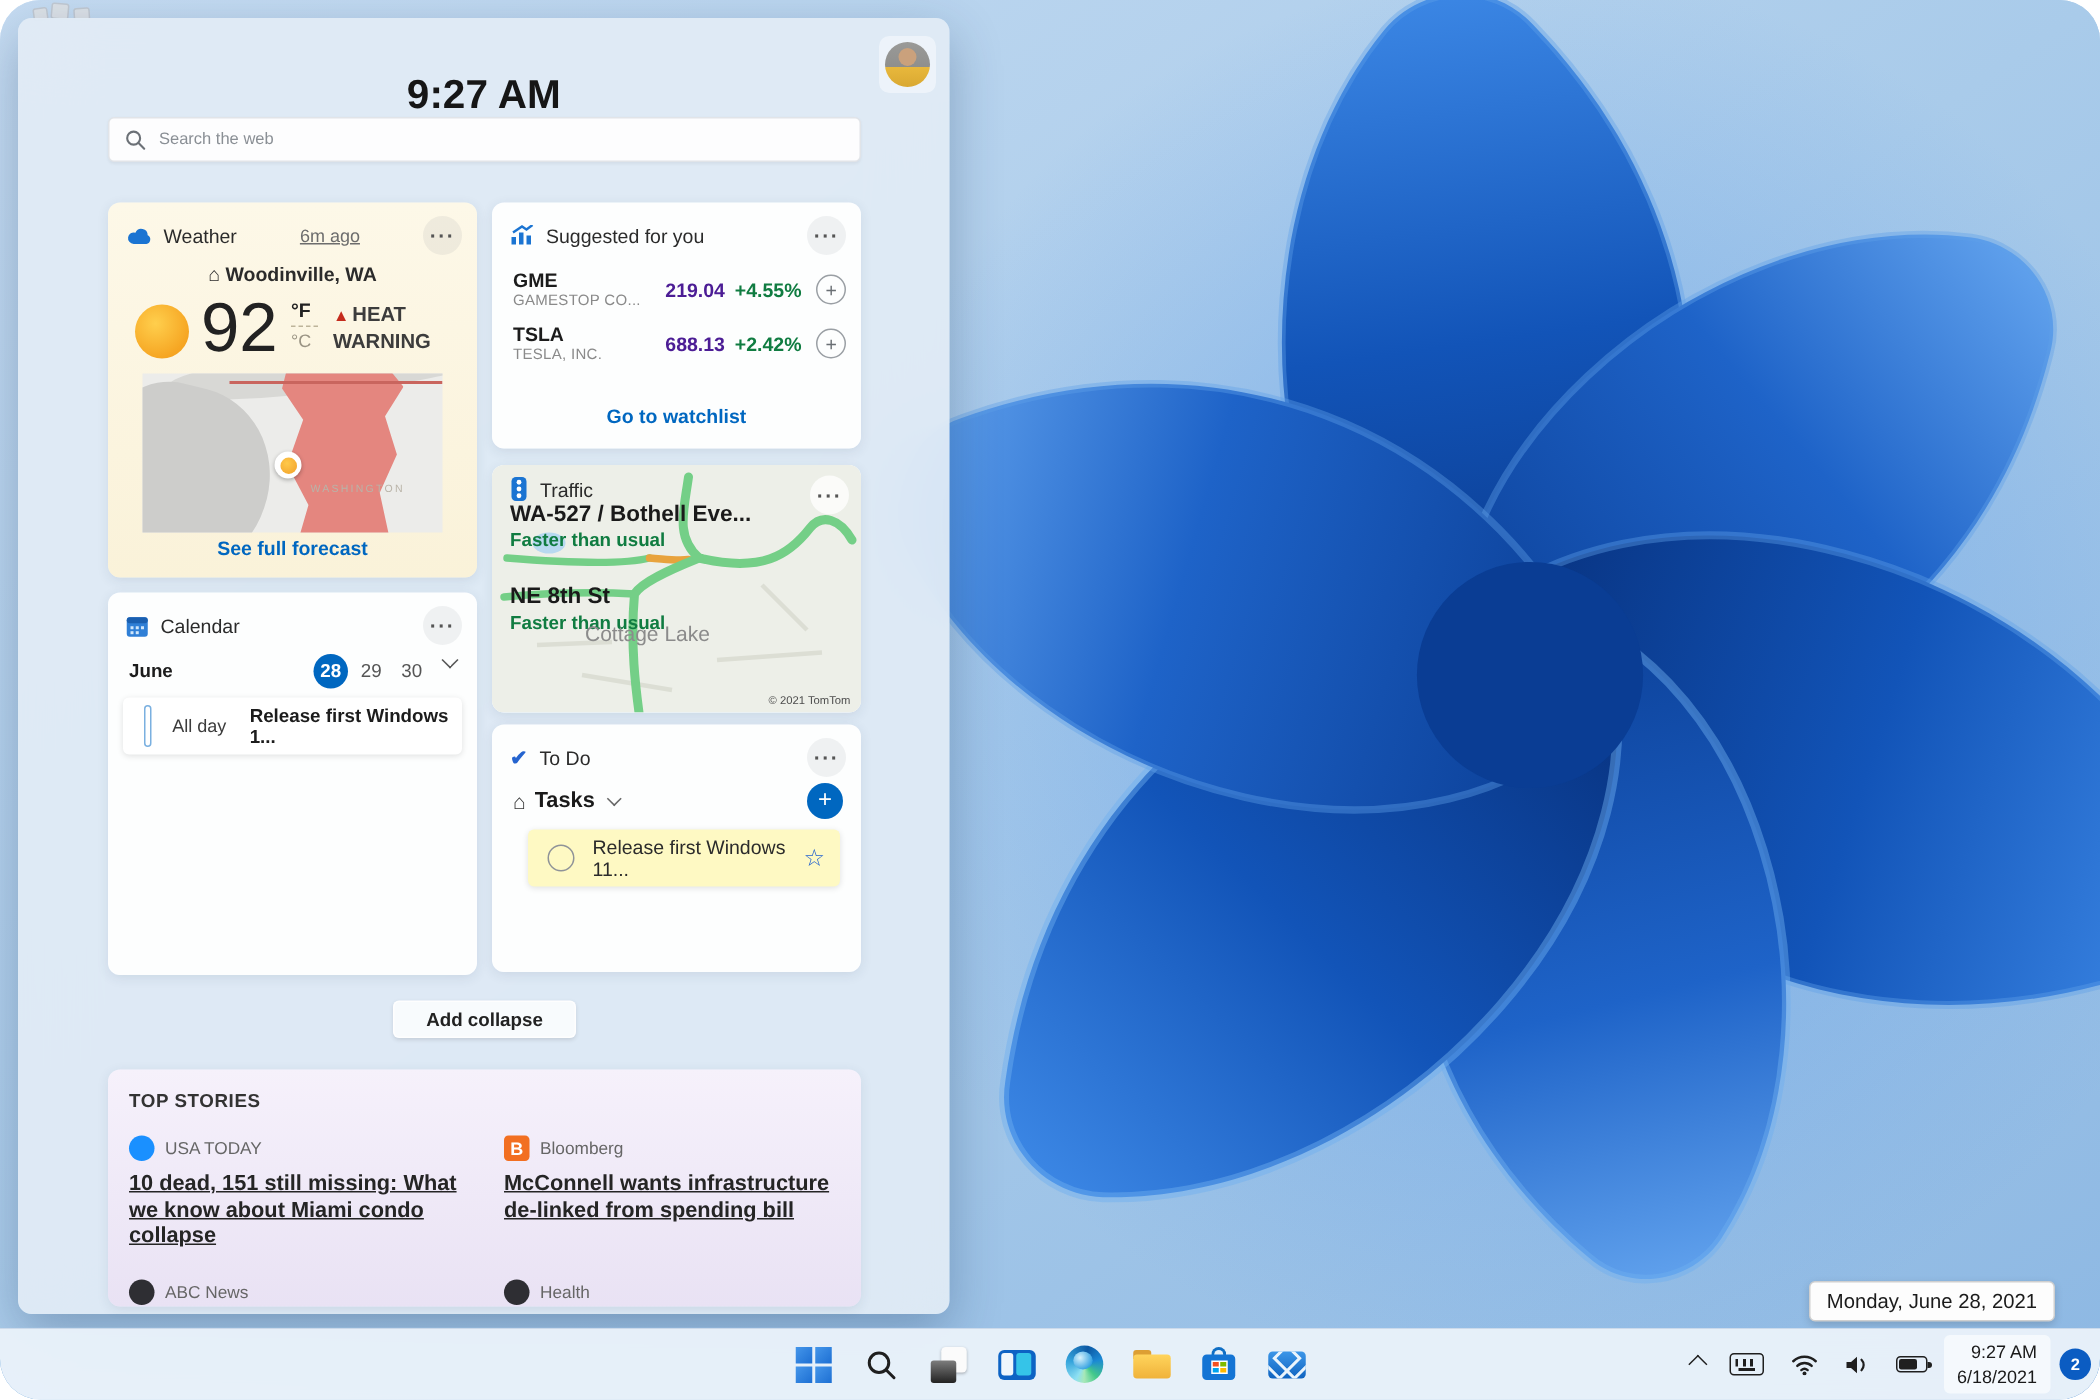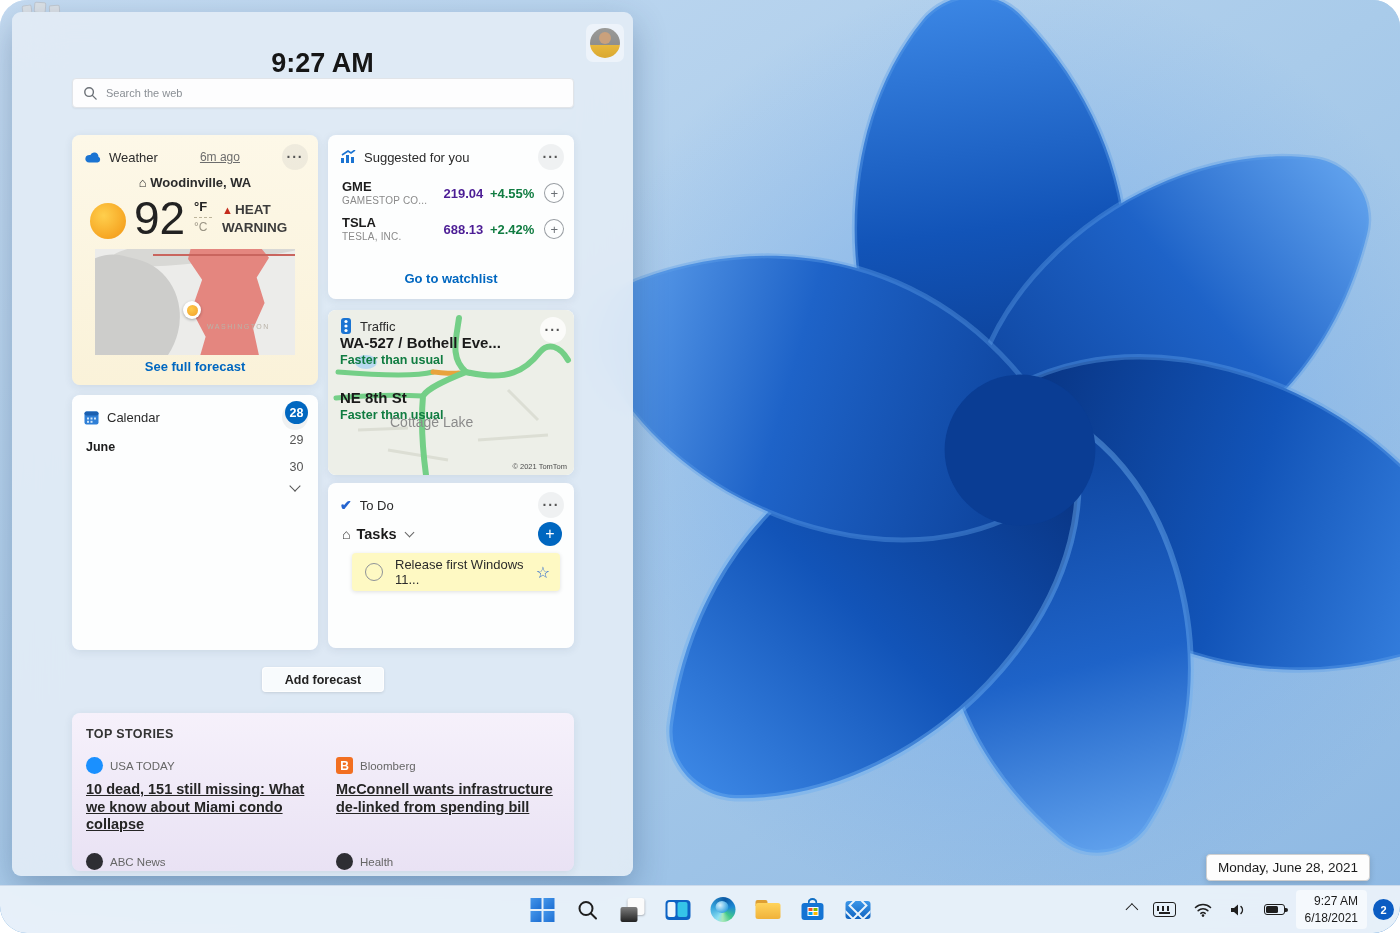--- a/index.html
+++ b/index.html
@@ -107,21 +107,21 @@
   .t-route2 { position:absolute; left:12px; top:79px; font-size:15px; font-weight:600; color:#1a1a1a; }
   .t-stat2  { position:absolute; left:12px; top:98px; font-size:12.5px; font-weight:700; }
   .t-place  { position:absolute; left:62px; top:104px; font-size:14px; color:#8b8b8b; }
   .t-attr   { position:absolute; right:7px; bottom:4px; font-size:7.5px; color:#4d4d4d; }
 
   
   .calendar { left:60px; top:383px; width:246px; height:255px; }
   .cal-row { position:absolute; left:14px; right:10px; top:40px; height:24px;
              display:flex; align-items:center; }
   .cal-month { font-size:12.5px; font-weight:700; color:#1c1c1c; }
-  .cal-days { margin-left:auto; display:flex; align-items:flex-start; gap:4px;flex-direction:column; }
+  .cal-days { margin-left:auto; display:flex; align-items:flex-start; gap:4px; }
   .day { width:23px; height:23px; border-radius:50%; display:flex; align-items:center;
          justify-content:center; font-size:12.5px; color:#555; cursor:pointer; }
   .day.sel { background:#0067c0; color:#fff; font-weight:600; }
   .chev { width:8px; height:8px; border-right:1.6px solid #555; border-bottom:1.6px solid #555;
           transform:rotate(45deg); margin:0 4px 3px 6px; cursor:pointer; }
   .event { position:absolute; left:10px; right:10px; top:70px; height:38px; background:#fff;
            border-radius:4px; box-shadow:0 1px 4px rgba(0,0,0,.12); display:flex; align-items:center; }
   .ev-bar { width:5px; height:28px; border:1.5px solid #7ab0e0; border-radius:3px; margin:0 14px 0 14px; }
   .ev-time { font-size:12px; color:#3c3c3c; width:56px; }
   .ev-title { font-size:12.5px; font-weight:700; color:#1c1c1c; }
@@ -427,20 +427,25 @@
       </div>
       <div class="cal-row">
         <span class="cal-month">June</span>
         <span class="cal-days">
           <span class="day sel">28</span>
           <span class="day">29</span>
           <span class="day">30</span>
           <span class="chev"></span>
         </span>
       </div>
+      <div class="event">
+        <span class="ev-bar"></span>
+        <span class="ev-time">All day</span>
+        <span class="ev-title">Release first Windows 1...</span>
+      </div>
     </div>
 
     <div class="card todo">
       <div class="card-head">
         <span style="color:#2564cf;font-size:14px;font-weight:700">✔</span>
         <span>To Do</span>
         <span class="more-btn">···</span>
       </div>
       <div class="todo-list-row">
         <span class="tl-home">⌂</span>
@@ -448,21 +453,21 @@
         <span class="tl-chev"></span>
         <span class="tl-add">+</span>
       </div>
       <div class="task">
         <span class="task-circle"></span>
         <span class="task-title">Release first Windows 11...</span>
         <span class="task-star">☆</span>
       </div>
     </div>
 
-    <div class="add-widgets">Add forecast</div>
+    <div class="add-widgets">Add collapse</div>
 
     <div class="card stories">
       <div class="ts-title">TOP STORIES</div>
       <div class="article a1">
         <div class="src-row">
           <span class="src-logo logo-usatoday"></span>
           <span class="src-name">USA TODAY</span>
         </div>
         <div class="headline">10 dead, 151 still missing: What we know about Miami condo collapse</div>
       </div>

